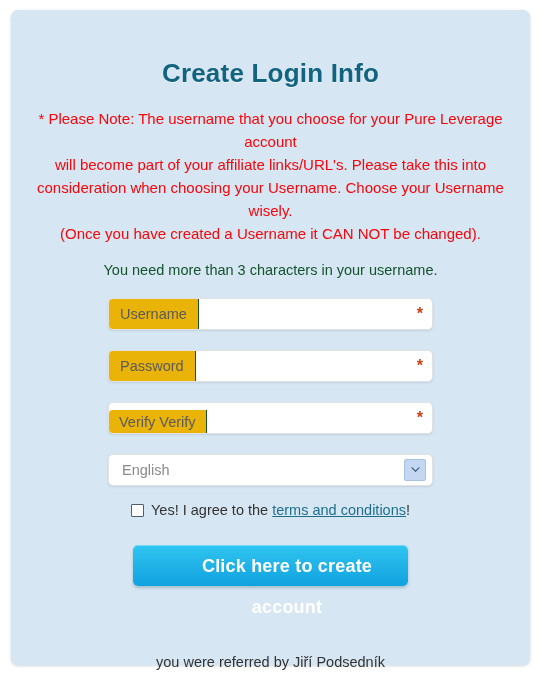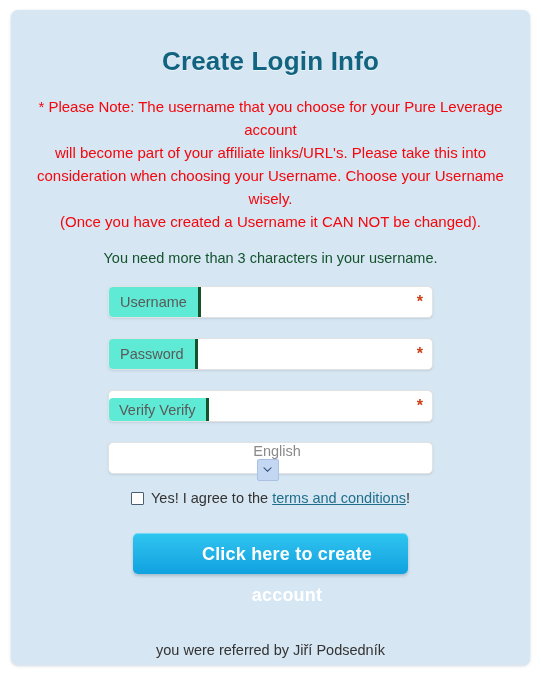--- a/index.html
+++ b/index.html
@@ -24,21 +24,21 @@
     top: 10px;
     width: 519px;
     height: 655px;
     background: #d6e6f2;
     border-radius: 7px;
     box-shadow: 0 1px 3px rgba(120,140,160,0.35);
     box-sizing: border-box;
   }
   .title {
     margin: 0;
-    padding-top: 36px;
+    padding-top: 48px;
     text-align: center;
     font-size: 26px;
     font-weight: bold;
     color: #11637f;
     letter-spacing: 0.2px;
     text-shadow: 0 1px 0 rgba(255,255,255,0.55);
   }
   .subtitle {
     margin: 14px 32px 0 32px;
     text-align: center;
@@ -74,22 +74,22 @@
     background: #ffffff;
     border: 1px solid #e2e2e2;
     border-radius: 5px;
     box-shadow: 0 1px 2px rgba(140,160,175,0.30);
     box-sizing: border-box;
     display: flex;
     align-items: stretch;
   }
   .field-label {
     flex: 0 0 auto;
-    background: #5eead4;
-    border-right: 3px solid #14532d;
+    background: #eab308;
+    border-right: 1px solid #14532d;
     border-radius: 4px 0 0 4px;
     color: #5a5a5a;
     font-size: 14.5px;
     display: flex;
     align-items: center;
     padding: 0 11px;
     white-space: nowrap;
   }
   .field-label.wide {
     padding: 0 10px;
@@ -121,21 +121,20 @@
     width: 325px;
     height: 32px;
     margin: 0 auto 16px auto;
     background: #ffffff;
     border: 1px solid #e2e2e2;
     border-radius: 5px;
     box-shadow: 0 1px 2px rgba(140,160,175,0.30);
     box-sizing: border-box;
     display: flex;
     align-items: center;
-    flex-direction: column;
   }
   .select-value {
     flex: 1 1 auto;
     padding-left: 13px;
     font-size: 14.5px;
     color: #8a8a8a;
   }
   .select-arrow {
     flex: 0 0 auto;
     width: 20px;

